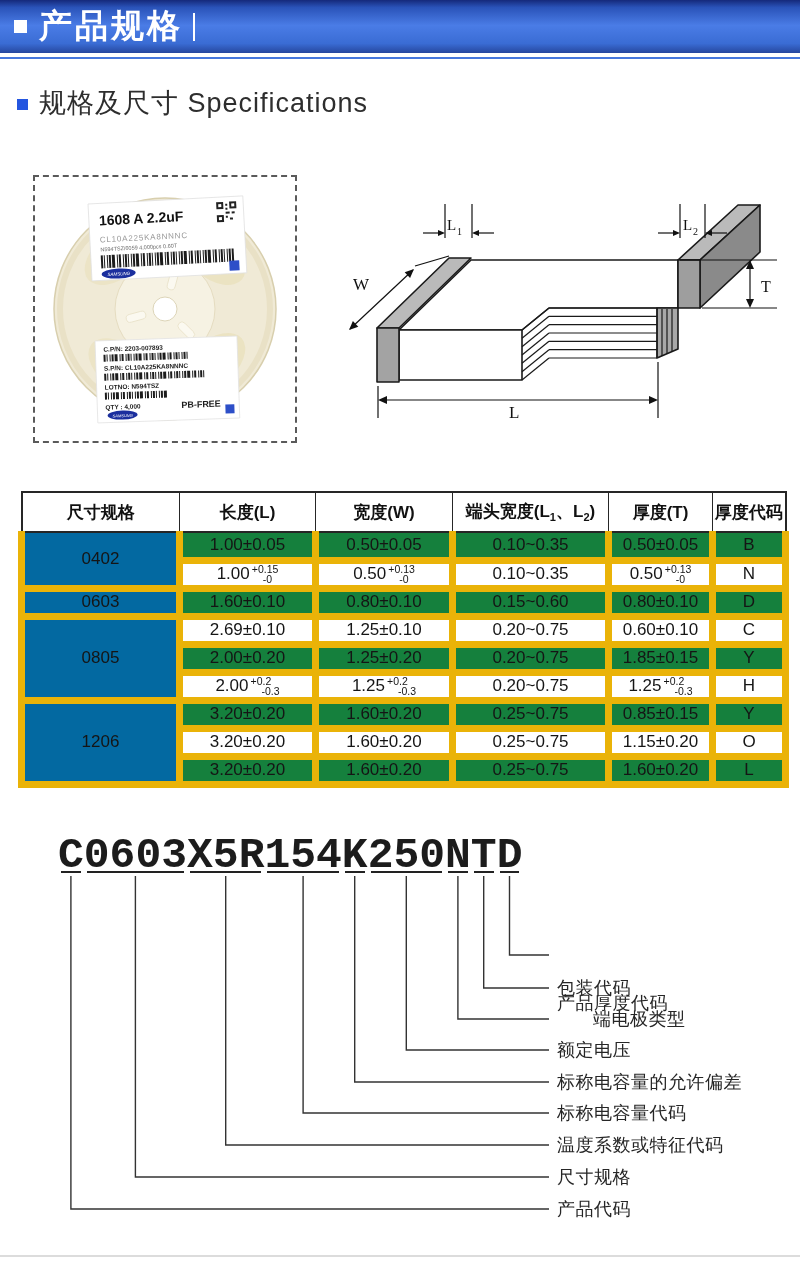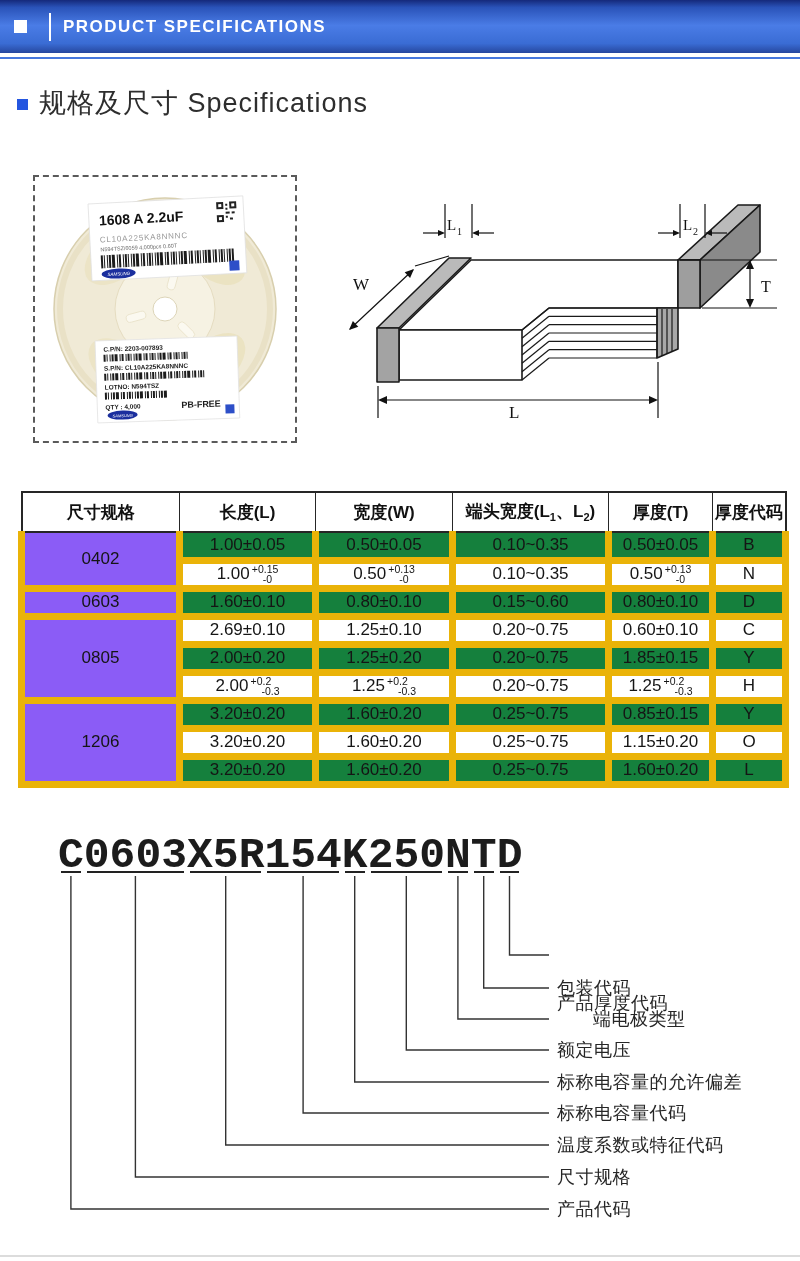--- a/index.html
+++ b/index.html
@@ -32,21 +32,21 @@
 
   
   #spec-table { position:absolute; left:18px; top:491px; width:764px;
                 border-collapse:collapse; table-layout:fixed; border:2px solid #262626; }
   #spec-table th { border:1px solid #262626; border-bottom:2px solid #262626;
                    font-size:17px; font-weight:bold; color:#111; height:40px; text-align:center; background:#fff;}
   #spec-table td { border:7px solid #eab308; font-size:17px; color:#151515;
                    height:28px; text-align:center; vertical-align:middle; }
   #spec-table tr.gtop td { border-top:2px solid #262626; }
   #spec-table td.shade { background:#15803d; }
-  #spec-table td.size { background:#8b5cf6; }
+  #spec-table td.size { background:#0369a1; }
   .tolwrap { display:inline-flex; align-items:center; }
   .tolstack { display:inline-flex; flex-direction:column; line-height:1.0; font-size:10.5px;
               margin-left:2px; text-align:left; }
   .tolstack .sb { margin-left:11px; }
   sub.hsub { font-size:11px; }
 
   
   #pn-text { position:absolute; left:58px; top:831px; font-family:"Liberation Mono","DejaVu Sans Mono",monospace;
              font-size:43px; font-weight:600; color:#1c1c1c; white-space:pre; letter-spacing:0; }
   .pn-ul { position:absolute; height:2px; background:#222; top:871px; }
@@ -58,22 +58,22 @@
   svg text { font-family:"Liberation Sans","DejaVu Sans",sans-serif; }
   .dimlbl { font-family:"Liberation Serif","DejaVu Serif",serif; }
 </style>
 </head>
 <body>
 
 <div id="page">
 
   <div id="hdr">
     <div class="sq"></div>
+    <div class="zh">产品规格</div>
     <div class="bar"></div>
-    <div class="en">PRODUCT SPECIFICATIONS</div>
   </div>
   <div id="hdr-line"></div>
 
   <div id="sec">
     <div class="sq"></div>
     <div class="t">规格及尺寸 Specifications</div>
   </div>
 
   <div id="photo-frame">
     <svg width="260" height="264" viewBox="0 0 260 264">

